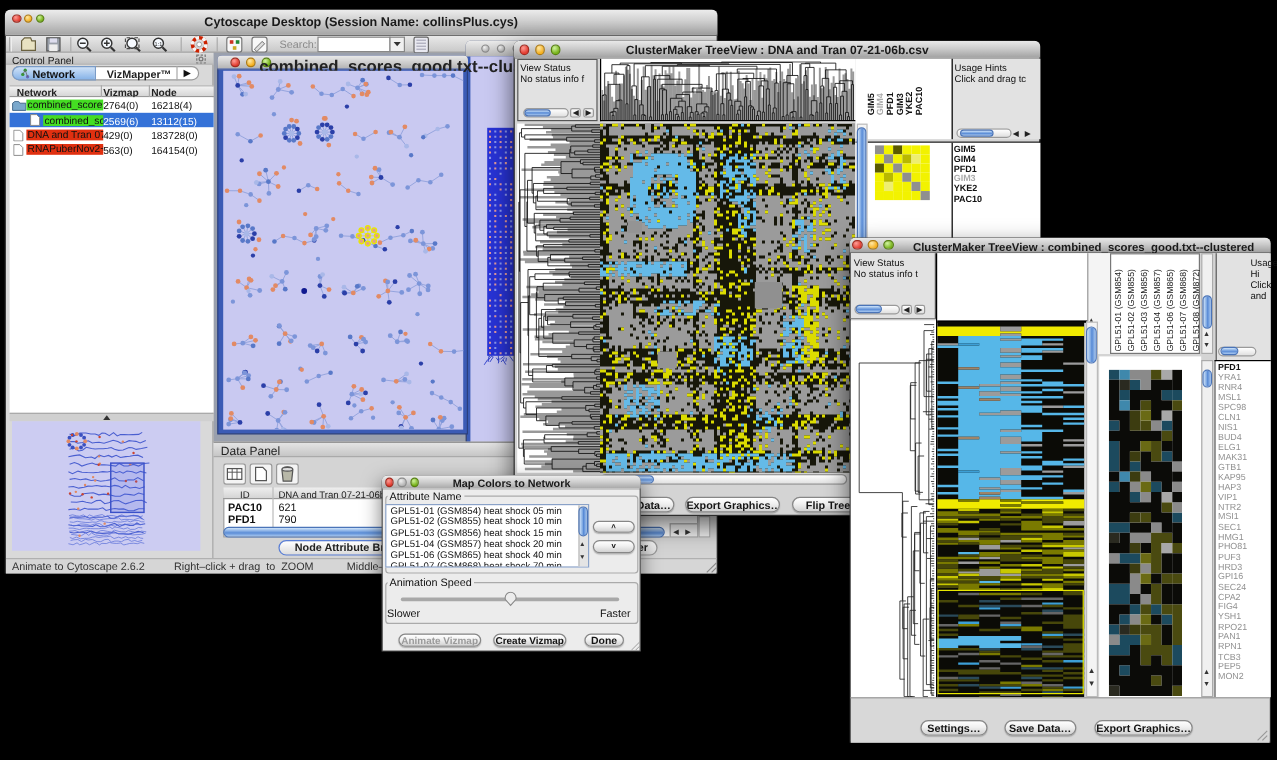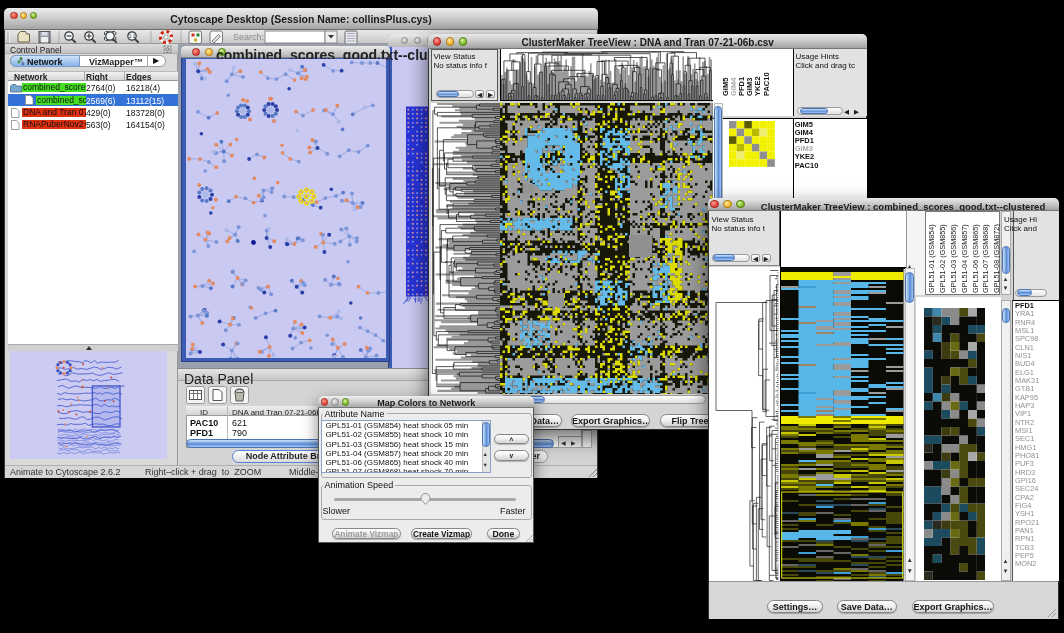--- a/index.html
+++ b/index.html
@@ -81,22 +81,22 @@
     <circle cx="4" cy="2.5" r="1.4" fill="#393"></circle>
     <circle cx="2" cy="6" r="1.4" fill="#393"></circle>
     <circle cx="6" cy="8" r="1.4" fill="#66b"></circle>
     <path d="M4 2.5L2 6M4 2.5l2 5.5" stroke="#666" stroke-width="0.7"></path>
   </svg>
 <div class="abs" style="left:89px;top:56.5px;font-size:9px;font-weight:bold;color:#222">VizMapper™</div>
 <div class="abs" style="left:147px;top:55px;width:19px;height:12px;border-left:1px solid #aaa"></div>
 <div class="abs" style="left:153px;top:56px;font-size:8px;color:#111">▶</div>
 <div class="abs" style="left:8px;top:70.5px;width:170px;height:10.5px;background:linear-gradient(180deg,#f2f2f2,#d6d6d6);border-top:1px solid #bbb;border-bottom:1px solid #999"></div>
 <div class="abs" style="left:14px;top:72px;font-size:8.5px;font-weight:bold;color:#222">Network</div>
-<div class="abs" style="left:86px;top:72px;font-size:8.5px;font-weight:bold;color:#222">Right</div>
-<div class="abs" style="left:126px;top:72px;font-size:8.5px;font-weight:bold;color:#222">Edges</div>
+<div class="abs" style="left:86px;top:72px;font-size:8.5px;font-weight:bold;color:#222">Vizmap</div>
+<div class="abs" style="left:126px;top:72px;font-size:8.5px;font-weight:bold;color:#222">Node</div>
 <div class="abs" style="left:84px;top:70.5px;width:1px;height:10.5px;background:#aaa"></div>
 <div class="abs" style="left:124px;top:70.5px;width:1px;height:10.5px;background:#aaa"></div>
 <div class="abs" style="left:8px;top:81px;width:170px;height:263px;background:#fff"></div>
 <svg class="abs" style="left:10px;top:83.5px" width="12" height="9">
     <path d="M0.5 2l2-1.5h3l1 1.5h5v6h-11z" fill="#7aa8cc" stroke="#44688a" stroke-width="0.8"></path>
   </svg>
 <div class="abs" style="left:22px;top:83.3px;font-size:8.5px;line-height:9px;color:#111;background:#44dd22;padding:0 1px;white-space:nowrap;overflow:hidden;width:64px">combined_scores_</div>
 <div class="abs" style="left:86px;top:83.3px;font-size:8.5px;color:#111">2764(0)</div>
 <div class="abs" style="left:126px;top:83.3px;font-size:8.5px;color:#111">16218(4)</div>
 <div class="abs" style="left:8px;top:93.8px;width:170px;height:12.3px;background:#3472d8"></div>
@@ -501,21 +501,21 @@
     <circle cx="326.7" cy="334.8" r="1.8" fill="#7c95d9"></circle>
     <circle cx="342.1" cy="128.9" r="1.8" fill="#5878c8"></circle>
     <circle cx="193.6" cy="250.9" r="1.8" fill="#7c95d9"></circle>
     <circle cx="253.8" cy="177.9" r="1.8" fill="#e28a64"></circle>
     <circle cx="227.8" cy="94.7" r="1.8" fill="#7c95d9"></circle>
     <circle cx="350.3" cy="302.5" r="1.8" fill="#2b3fa8"></circle>
     <circle cx="253.0" cy="242.0" r="2.4" fill="#101a90"></circle>
   </svg>
 <div class="abs" style="left:178px;top:368px;width:419px;height:97px;background:#d4d4d4"></div>
 <div class="abs" style="left:178px;top:368px;width:419px;height:13px;background:linear-gradient(180deg,#e4e4e4,#c6c6c6);border-bottom:1px solid #aaa;border-top:1px solid #888"></div>
-<div class="abs" style="left:184px;top:370.5px;font-size:14px;color:#222">Data Panel</div>
+<div class="abs" style="left:184px;top:370.5px;font-size:10px;color:#222">Data Panel</div>
 <svg class="abs" style="left:186px;top:386px" width="70" height="19">
 <rect x="0.5" y="0.5" width="18" height="17" rx="2" fill="#f4f4f4" stroke="#999"></rect>
 <rect x="3.5" y="4.5" width="12" height="9" fill="#fff" stroke="#555"></rect>
     <path d="M3.5 7.5h12M7.5 4.5v9M11.5 4.5v9" stroke="#555" stroke-width="0.8"></path>
 <rect x="22.5" y="0.5" width="18" height="17" rx="2" fill="#f4f4f4" stroke="#999"></rect>
 <path d="M27 3.5h6l3 3v8h-9z" fill="#fff" stroke="#555"></path>
 <rect x="44.5" y="0.5" width="18" height="17" rx="2" fill="#f4f4f4" stroke="#999"></rect>
 <path d="M49 6c0-4 9-4 9 0l-1 9h-7z" fill="#b8b8a8" stroke="#555"></path>
     <ellipse cx="53.5" cy="5" rx="4.5" ry="1.6" fill="#ddd" stroke="#555"></ellipse>
 </svg>
@@ -703,21 +703,21 @@
     <text transform="rotate(-90 41.900000000000006 82)" x="41.900000000000006" y="82" font-size="7.3" fill="#222" font-family="Liberation Sans">GPL51-04 (GSM857)</text>
     <text transform="rotate(-90 52.7 82)" x="52.7" y="82" font-size="7.3" fill="#222" font-family="Liberation Sans">GPL51-06 (GSM865)</text>
     <text transform="rotate(-90 63.5 82)" x="63.5" y="82" font-size="7.3" fill="#222" font-family="Liberation Sans">GPL51-07 (GSM868)</text>
     <text transform="rotate(-90 74.30000000000001 82)" x="74.30000000000001" y="82" font-size="7.3" fill="#222" font-family="Liberation Sans">GPL51-08 (GSM872)</text>
   </svg>
 <div class="abs" style="left:1000.8px;top:211px;width:10px;height:84.3px;background:#f0f0f0;border:1px solid #aaa"></div>
 <div class="vthumb" style="left:1001.5px;top:246px;width:8.5px;height:28px"></div>
 <div class="abs" style="left:1002.5px;top:276px;font-size:6px;color:#333">▲</div>
 <div class="abs" style="left:1002.5px;top:285px;font-size:6px;color:#333">▼</div>
 <div class="abs" style="left:1012.8px;top:211px;width:46px;height:88.5px;background:#e2e2e2;border-left:1px solid #555"></div>
-<div class="abs" style="left:1004px;top:214.5px;font-size:8px;line-height:9px;color:#111">Usage Hi<br>Click and</div>
+<div class="abs" style="left:1042px;top:214.5px;font-size:8px;line-height:9px;color:#111">Usage Hi<br>Click and</div>
 <div class="cap" style="left:1015px;top:288.5px;width:32px;height:8.4px"></div>
 <div class="capthumb" style="left:1016.5px;top:289.0px;width:15.5px;height:6.9px"></div>
 <div class="abs" style="left:709px;top:266.5px;width:70.5px;height:315px;background:#fff"></div>
 <svg class="abs" style="left:709px;top:266.5px" width="70.5" height="315" viewBox="709 266.5 70.5 315">
     <path stroke="#222" stroke-width="0.7" fill="none" d="M778.5 270.0h-8.4M778.5 272.1h-1.0M778.5 274.2h-0.6M778.5 276.3h-2.5M778.5 278.3h-3.5M778.5 280.4h-1.5M778.5 282.5h-1.3M778.5 284.6h-1.2M778.5 286.6h-3.1M778.5 288.7h-1.2M778.5 290.8h-2.0M778.5 292.8h-1.9M778.5 294.9h-0.7M778.5 297.0h-1.6M778.5 299.1h-3.3M778.5 301.1h-1.7M778.5 303.2h-3.5M778.5 305.3h-4.8M778.5 307.4h-1.0M778.5 309.4h-2.6M778.5 311.5h-1.4M778.5 313.6h-4.7M778.5 315.6h-0.6M778.5 317.7h-3.0M778.5 319.8h-1.7M778.5 321.9h-1.0M778.5 323.9h-1.6M778.5 326.0h-1.4M778.5 328.1h-1.5M778.5 330.2h-1.5M778.5 332.2h-0.7M778.5 334.3h-2.9M778.5 336.4h-0.8M778.5 338.5h-1.6M778.5 340.5h-3.3M778.5 342.6h-9.4M778.5 344.7h-3.3M778.5 346.8h-2.0M778.5 348.8h-4.4M778.5 350.9h-3.0M778.5 353.0h-1.9M778.5 355.0h-2.3M778.5 357.1h-4.1M778.5 359.2h-1.5M778.5 361.3h-1.6M778.5 363.3h-2.4M778.5 365.4h-2.3M778.5 367.5h-3.0M778.5 369.6h-3.2M778.5 371.6h-0.5M778.5 373.7h-1.5M778.5 375.8h-2.1M778.5 377.9h-1.2M778.5 379.9h-1.5M778.5 382.0h-2.6M778.5 384.1h-1.5M778.5 386.1h-2.6M778.5 388.2h-0.7M778.5 390.3h-3.1M778.5 392.4h-0.8M778.5 394.4h-2.2M778.5 396.5h-3.2M778.5 398.6h-0.8M778.5 400.7h-2.7M778.5 402.7h-2.0M778.5 404.8h-1.7M778.5 406.9h-0.5M778.5 408.9h-1.0M778.5 411.0h-3.0M778.5 413.1h-2.2M778.5 415.2h-2.8M778.5 417.2h-1.2M778.5 419.3h-7.2M778.5 421.4h-1.9M778.5 423.5h-2.6M778.5 425.5h-1.5M778.5 427.6h-3.5M778.5 429.7h-1.7M778.5 431.8h-0.9M778.5 433.8h-9.5M778.5 435.9h-2.6M778.5 438.0h-0.8M778.5 440.0h-1.1M778.5 442.1h-2.9M778.5 444.2h-2.1M778.5 446.3h-1.2M778.5 448.3h-6.5M778.5 450.4h-1.8M778.5 452.5h-1.6M778.5 454.6h-2.0M778.5 456.6h-1.9M778.5 458.7h-2.3M778.5 460.8h-1.8M778.5 462.9h-3.4M778.5 464.9h-6.0M778.5 467.0h-3.2M778.5 469.1h-2.5M778.5 471.1h-2.3M778.5 473.2h-0.6M778.5 475.3h-1.9M778.5 477.4h-1.7M778.5 479.4h-1.7M778.5 481.5h-2.8M778.5 483.6h-3.4M778.5 485.7h-1.9M778.5 487.7h-2.2M778.5 489.8h-1.1M778.5 491.9h-2.8M778.5 494.0h-2.5M778.5 496.0h-2.5M778.5 498.1h-3.1M778.5 500.2h-1.0M778.5 502.2h-3.2M778.5 504.3h-3.2M778.5 506.4h-1.3M778.5 508.5h-3.3M778.5 510.5h-2.5M778.5 512.6h-0.9M778.5 514.7h-3.5M778.5 516.8h-2.9M778.5 518.8h-1.8M778.5 520.9h-2.9M778.5 523.0h-1.9M778.5 525.1h-1.7M778.5 527.1h-3.1M778.5 529.2h-1.5M778.5 531.3h-3.4M778.5 533.3h-4.8M778.5 535.4h-1.2M778.5 537.5h-1.2M778.5 539.6h-0.7M778.5 541.6h-2.6M778.5 543.7h-1.2M778.5 545.8h-2.0M778.5 547.9h-1.2M778.5 549.9h-3.3M778.5 552.0h-2.1M778.5 554.1h-3.3M778.5 556.2h-2.1M778.5 558.2h-2.9M778.5 560.3h-2.4M778.5 562.4h-0.6M778.5 564.5h-1.2M778.5 566.5h-1.7M778.5 568.6h-2.3M778.5 570.7h-1.4M778.5 572.7h-2.5M778.5 574.8h-9.1M778.5 576.9h-3.2M778.5 579.0h-2.4M749.9 500.3V565.5M749.9 500.3h5.0M749.9 565.5h4.0M751.6 427.0V447.1M751.6 427.0h5.0M751.6 447.1h4.0M759.5 421.6V528.9M759.5 421.6h5.0M759.5 528.9h4.0M758.6 320.6V375.1M758.6 320.6h5.0M758.6 375.1h4.0M772.2 294.5V325.5M772.2 294.5h5.0M772.2 325.5h4.0M758.3 508.1V580.0M758.3 508.1h5.0M758.3 580.0h4.0M776.5 284.0V356.6M776.5 284.0h2.0M776.5 356.6h2.0M752.3 417.2V523.4M752.3 417.2h5.0M752.3 523.4h4.0M762.2 443.2V536.5M762.2 443.2h5.0M762.2 536.5h4.0M763.0 368.7V411.2M763.0 368.7h5.0M763.0 411.2h4.0M769.3 515.4V580.0M769.3 515.4h5.0M769.3 580.0h4.0M775.3 482.3V572.7M775.3 482.3h3.2M775.3 572.7h3.2M762.6 301.9V408.8M762.6 301.9h5.0M762.6 408.8h4.0M753.4 502.8V580.0M753.4 502.8h5.0M753.4 580.0h4.0M756.4 496.8V580.0M756.4 496.8h5.0M756.4 580.0h4.0M771.9 298.9V345.2M771.9 298.9h5.0M771.9 345.2h4.0M752.6 505.5V548.5M752.6 505.5h5.0M752.6 548.5h4.0M761.1 458.6V519.2M761.1 458.6h5.0M761.1 519.2h4.0M766.6 426.9V485.6M766.6 426.9h5.0M766.6 485.6h4.0M775.4 437.8V537.9M775.4 437.8h3.1M775.4 537.9h3.1M769.6 425.7V460.2M769.6 425.7h5.0M769.6 460.2h4.0M775.0 505.8V532.5M775.0 505.8h3.5M775.0 532.5h3.5M758.9 318.4V348.6M758.9 318.4h5.0M758.9 348.6h4.0M765.1 379.5V409.8M765.1 379.5h5.0M765.1 409.8h4.0M762.2 444.5V475.1M762.2 444.5h5.0M762.2 475.1h4.0M767.1 435.5V546.2M767.1 435.5h5.0M767.1 546.2h4.0M770 275V330M770 275h8M770 330h8M774 290V420M774 290h4M774 420h4M772 430V570M772 430h6M772 570h6M766 300V416M766 300h12M766 416h12M776 490V578M776 490h2M776 578h2M716 302V410M716 302H766M716 410H752M752 410V500"></path>
   </svg>
 <div class="abs" style="left:779.5px;top:211px;width:1.5px;height:370.3px;background:#000"></div>
 <div class="abs" style="left:781px;top:267px;width:124.5px;height:1.5px;background:#000"></div>
 <svg class="abs" style="left:781px;top:268px" width="122.5" height="313.3" viewBox="781 268 122.5 313.3">
     <rect x="781.0" y="268.0" width="122.5" height="313.29999999999995" fill="#0b0b06"></rect>

